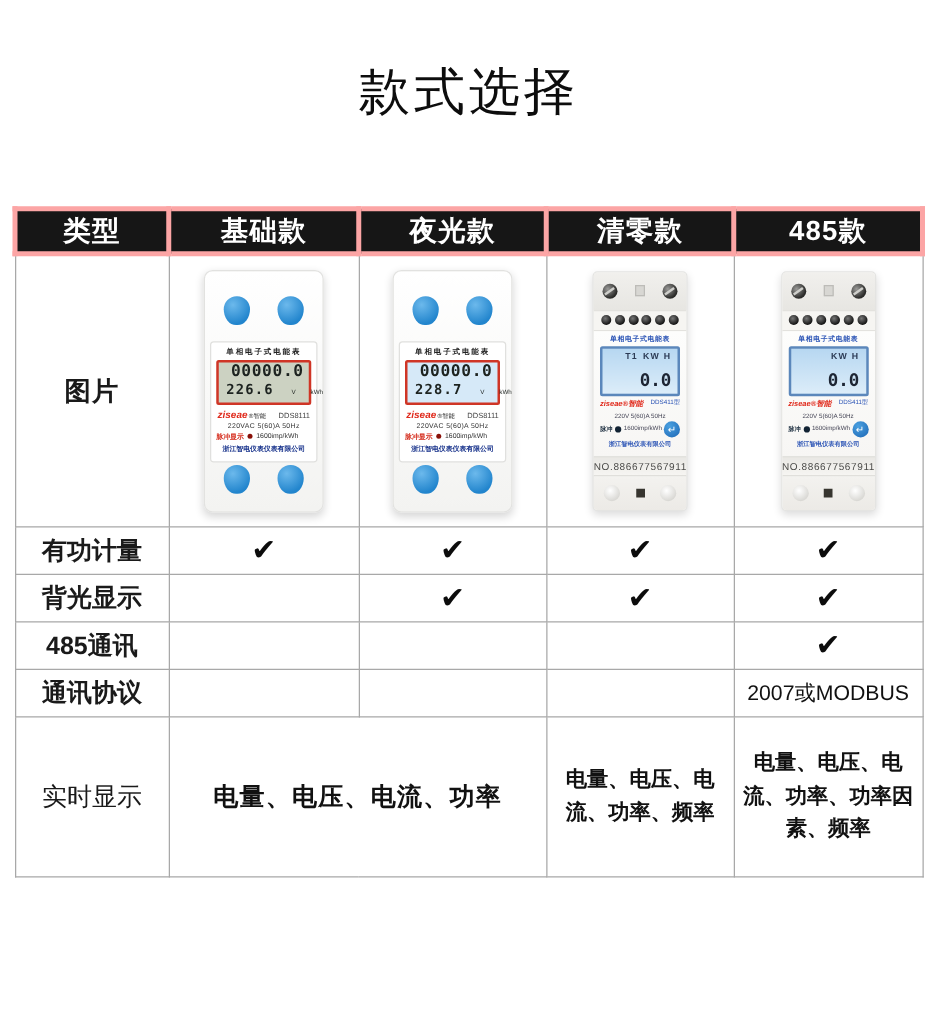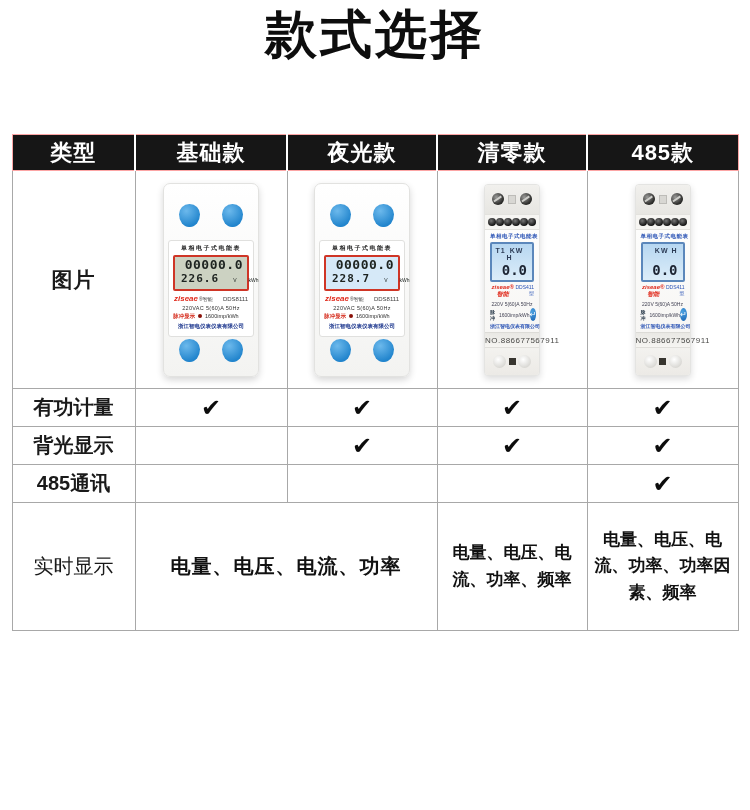--- a/index.html
+++ b/index.html
@@ -1,25 +1,25 @@
 <!DOCTYPE html>
 <html><head>
 <meta charset="utf-8">
 <style>
   * { margin:0; padding:0; box-sizing:border-box; }
   body { background:#fff; font-family:"Liberation Sans", sans-serif; }
   .page { width:750px; height:810px; background:#ffffff; overflow:hidden; }
 
-  .page-title { text-align:center; font-size:52px; font-weight:700;
+  .page-title { padding-top:46px; text-align:center; font-size:41px; font-weight:400;
                 letter-spacing:3px; color:#0d0d0d; }
 
   table.compare { width:726px; margin:64px auto 0; border-collapse:collapse; table-layout:fixed; }
   table.compare td, table.compare tbody th { border:1px solid #a8a8a8; text-align:center; vertical-align:middle; }
   thead th { background:#161616; color:#ffffff; font-size:22px; font-weight:700; height:36px;
-             border:1px solid #fca5a5; letter-spacing:1px; }
+             border:4px solid #fca5a5; letter-spacing:1px; }
   thead th + th { border-left:2px solid #ffffff; }
 
   .row-image { height:218px; }
   .row-image th { font-size:21px; font-weight:600; color:#1a1a1a; letter-spacing:1px; }
   .row-feature { height:38px; }
   .row-feature th { font-size:20px; font-weight:600; color:#1a1a1a; }
   .row-realtime { height:128px; }
   .row-realtime th { font-size:20px; font-weight:400; color:#1a1a1a; }
 
   .check-cell { font-family:"DejaVu Sans", sans-serif; font-size:24px; font-weight:700; color:#0c0c0c; }
@@ -59,21 +59,21 @@
   .mA-model { margin-left:auto; font-size:6px; color:#444; }
   .mA-spec { font-size:5.5px; color:#333; margin-top:2px; white-space:nowrap; letter-spacing:.3px; }
   .mA-pulserow { display:flex; align-items:center; margin-top:2px; }
   .mA-pulse { color:#d42616; font-size:5.5px; font-weight:700; }
   .mA-dot { width:4px; height:4px; border-radius:50%; background:#8a1008; margin:0 3px; }
   .mA-const { font-size:5.5px; color:#333; }
   .mA-company { margin-top:3px; font-size:5.5px; color:#15308a; font-weight:700;
                 text-align:center; white-space:nowrap; }
 
   
-  .meterB { position:relative; width:56px; height:192px; margin:0 auto;
+  .meterB { position:relative; width:76px; height:192px; margin:0 auto;
             background:#fbfbf9; border:1px solid #e4e4e2; border-radius:4px;
             box-shadow:0 3px 7px rgba(0,0,0,.14); display:flex; flex-direction:column; }
   .mB-top { height:30px; background:linear-gradient(#f1f0ed,#e7e6e2); border-radius:3px 3px 0 0;
             display:flex; align-items:center; justify-content:space-between; padding:0 7px; }
   .mB-screw { width:12px; height:12px; border-radius:50%;
               background:radial-gradient(circle at 35% 35%, #9a9a98, #2b2b29 68%); position:relative; }
   .mB-screw::after { content:""; position:absolute; left:1px; top:5px; width:9px; height:1.5px;
                      background:#cfcfcb; transform:rotate(-35deg); }
   .mB-tab { width:8px; height:9px; background:#d8d7d3; border:1px solid #bdbcb8; }
   .mB-holes { height:17px; display:flex; align-items:center; justify-content:space-evenly;
@@ -316,20 +316,27 @@
 
 
       <tr class="row-feature">
         <th>485通讯</th>
         <td class="check-cell"></td>
         <td class="check-cell"></td>
         <td class="check-cell"></td>
         <td class="check-cell">✔</td>
       </tr>
 
+      <tr class="row-feature">
+        <th>通讯协议</th>
+        <td class="proto-cell"></td>
+        <td class="proto-cell"></td>
+        <td class="proto-cell"></td>
+        <td class="proto-cell">2007或MODBUS</td>
+      </tr>
 
       <tr class="row-realtime">
         <th>实时显示</th>
         <td class="rt-wide" colspan="2">电量、电压、电流、功率</td>
         <td class="rt-small">电量、电压、电流、功率、频率</td>
         <td class="rt-small">电量、电压、电流、功率、功率因素、频率</td>
       </tr>
     </tbody>
   </table>
 </div>

